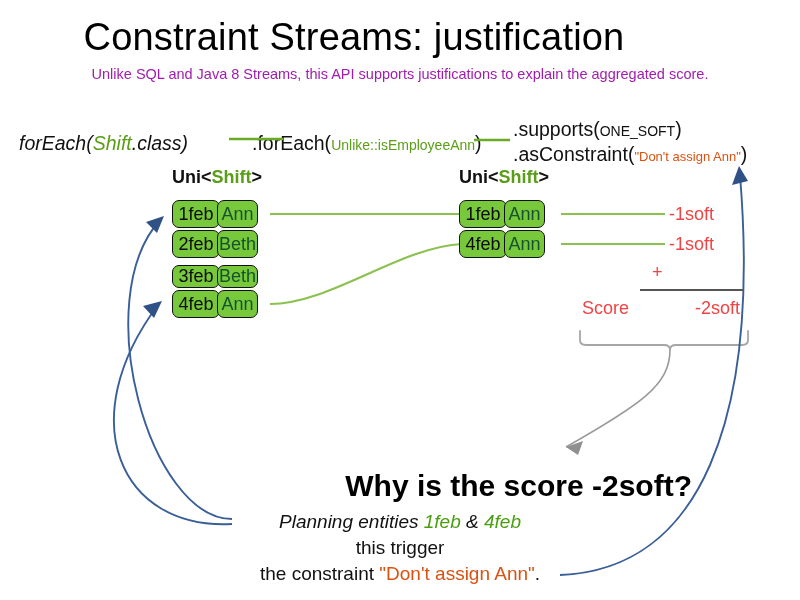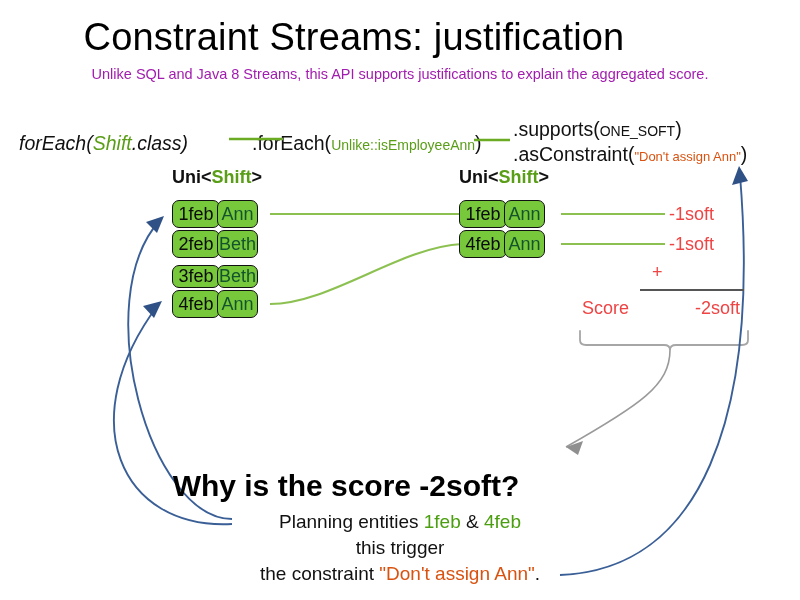--- a/index.html
+++ b/index.html
@@ -74,27 +74,27 @@
   #score-label { left: 582px; top: 298px; font-size: 18px; }
   #score-total { left: 671px; top: 298px; font-size: 18px; margin-left: 24px; }
   .sumline {
     position: absolute; left: 640px; top: 289px;
     width: 104px; height: 2px; background: #555;
   }
 
   
   .why {
     position: absolute; left: 0; top: 469px; width: 692px;
-    text-align: center; font-size: 30px; font-weight: bold; color: #000;
+    text-align: right; font-size: 30px; font-weight: bold; color: #000;
   }
   .expl {
     position: absolute; left: 0; width: 800px; text-align: center;
     font-size: 19px; color: #111;
   }
-  #expl-1 { top: 511px; }
+  #expl-1 { top: 511px; font-style: italic; }
   #expl-2 { top: 537px; }
   #expl-3 { top: 563px; }
   .expl .g { color: #4a9e0f; }
   .expl .o { color: #d9520f; }
 
   svg.overlay { position: absolute; inset: 0; width: 800px; height: 600px; pointer-events: none; }
 </style>
 </head>
 <body>
 

